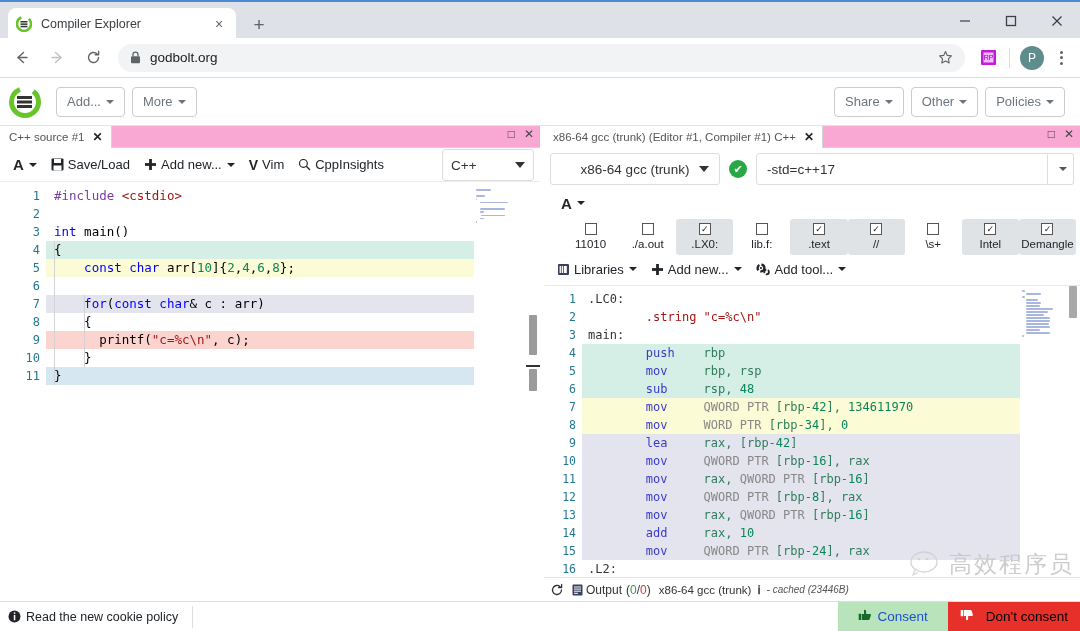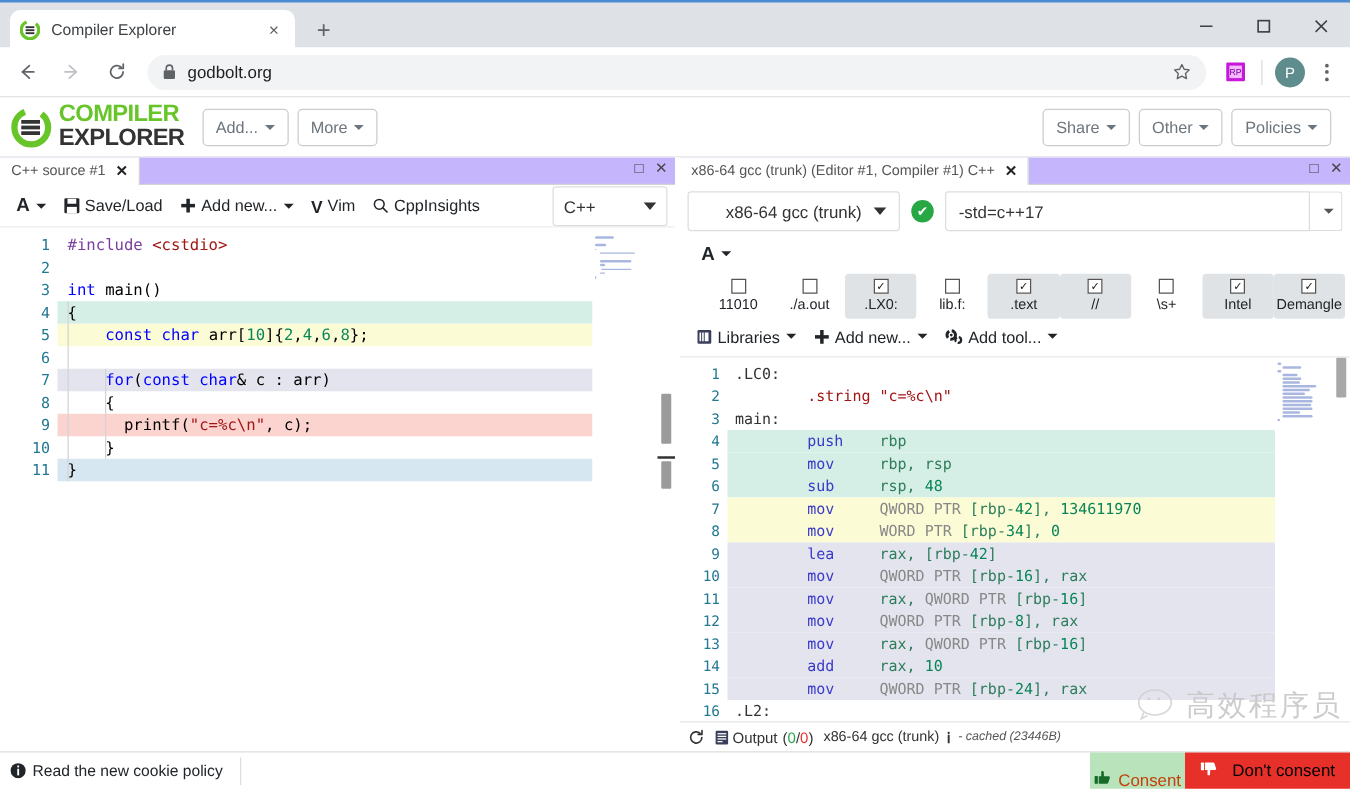--- a/index.html
+++ b/index.html
@@ -77,21 +77,21 @@
     border:1px solid #ccc; background:#fff; border-radius:4px;
     height:30px; padding:0 10px; font-size:13px; color:#6c757d;
     display:flex; align-items:center; margin-right:7px; white-space:nowrap;
   }
   .caret { display:inline-block; margin-left:5px; border-left:4px solid transparent; border-right:4px solid transparent; border-top:4px solid currentColor;}
   .ce-right { margin-left:auto; display:flex; }
 
   
   .pane { position:absolute; background:#fff; }
   .pane-head {
-    height:22px; background:#c4b5fd; position:relative;
+    height:22px; background:#f9a8d4; position:relative;
     border-bottom:1px solid #d4d4d4;
   }
   .pane-tab {
     position:absolute; left:0; top:0; height:22px; background:#fff;
     display:flex; align-items:center; padding:0 8px 0 9px;
     font-size:11.5px; color:#555; border-right:1px solid #d4d4d4;
   }
   .pane-tab .x { margin-left:8px; font-size:12px; color:#222; font-weight:bold; line-height:1;}
   .pane-head-ctrls { position:absolute; right:6px; top:2px; display:flex; gap:9px; color:#444;}
   .pane-head-ctrls span { font-size:12px; line-height:1; }
@@ -182,21 +182,21 @@
 
   
   .cookiebar {
     position:absolute; left:0; bottom:0; width:1080px; height:30px;
     background:#fff; border-top:1px solid #ddd; display:flex; align-items:center;
   }
   .cookie-link { display:flex; align-items:center; font-size:12.5px; color:#212529; padding:0 8px; white-space:nowrap;}
   .cookie-div { width:1px; height:22px; background:#ddd; margin:0 6px;}
   .cookie-msg { font-size:13.5px; color:#212529; }
   .cookie-actions { margin-left:auto; display:flex; height:30px; }
-  .btn-consent { background:#b9e3ba; color:#c2410c; display:flex; align-items:flex-end; padding:0 3px; font-size:13.5px; gap:6px;}
+  .btn-consent { background:#b9e3ba; color:#1d4ed8; display:flex; align-items:center; padding:0 20px; font-size:13.5px; gap:6px;}
   .btn-deny { background:#e8302a; color:#000000; display:flex; align-items:center; padding:0 12px; font-size:13.5px; gap:12px;}
 
   .watermark {
     position:absolute; right:6px; bottom:20px; display:flex; align-items:center;
     color:#c9c9c9; pointer-events:none; opacity:0.85;
   }
   .wm-text { font-size:23px; font-family:"DejaVu Sans", sans-serif; color:#c4c4c4; letter-spacing:2px;}
 </style>
 </head>
 <body>
@@ -287,24 +287,20 @@
   </div>
 
   <div class="ce-nav">
     <div class="ce-logo">
       <svg width="34" height="34" viewBox="0 0 34 34">
         <circle cx="17" cy="17" r="13.5" fill="none" stroke="#67c52a" stroke-width="5" stroke-dasharray="58 14"></circle>
         <rect x="9" y="11" width="15" height="3" fill="#333"></rect>
         <rect x="9" y="15.5" width="15" height="3" fill="#333"></rect>
         <rect x="9" y="20" width="15" height="3" fill="#333"></rect>
       </svg>
-      <div class="ce-logo-text">
-        <div class="l1">COMPILER</div>
-        <div class="l2">EXPLORER</div>
-      </div>
     </div>
     <div class="ce-btn">
       <span>Add...</span>
         <i class="caret"></i>
     </div>
     <div class="ce-btn">
       <span>More</span>
         <i class="caret"></i>
     </div>
     <div class="ce-right">

